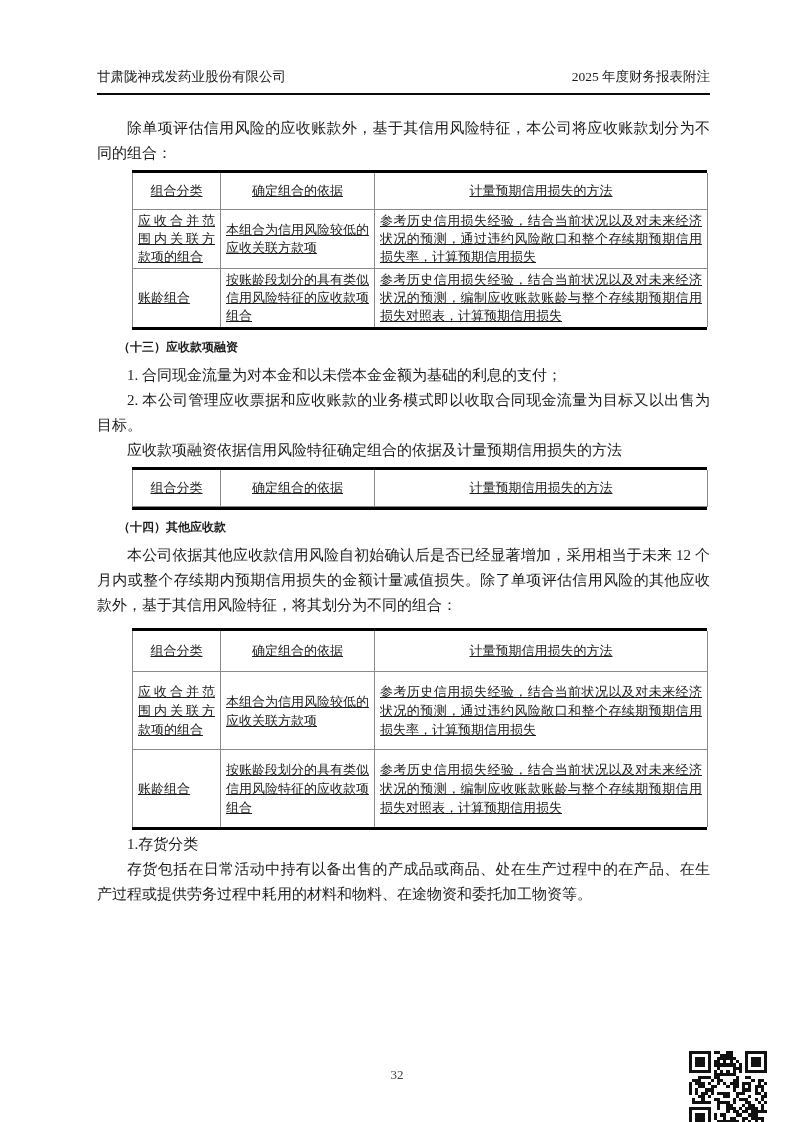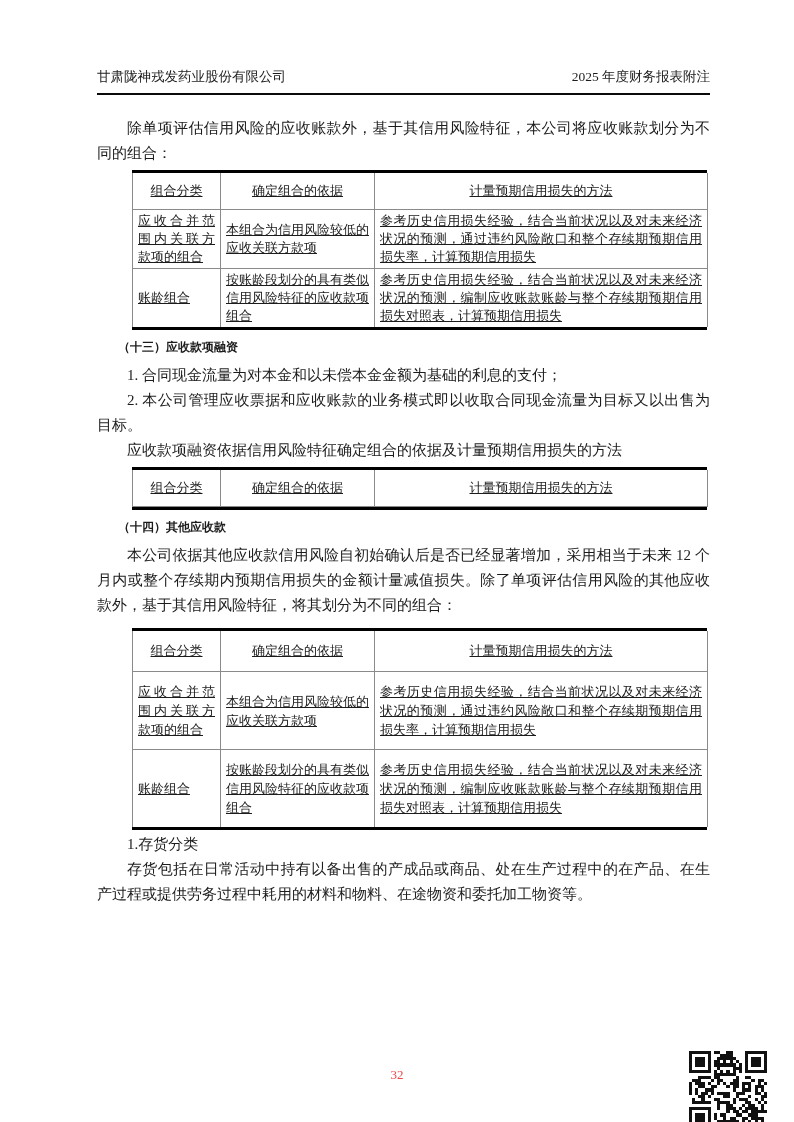--- a/index.html
+++ b/index.html
@@ -65,21 +65,21 @@
   table.grid tr:first-child th{border-top:none;}
   table.grid tr:last-child td{border-bottom:none;}
   .col1{width:88px;} .col2{width:154px;} .col3{width:333px;}
   
   table.grid.roomy th{padding-top:11px;padding-bottom:11px;}
   table.grid.roomy td{padding-top:10px;padding-bottom:10px;line-height:19px;}
   table.grid.mid td{padding-top:6px;padding-bottom:6px;}
   
   .page-num{
     position:absolute;left:0;right:0;bottom:55px;
-    text-align:center;font-size:13px;color:#ef4444;
+    text-align:center;font-size:13px;color:#404040;
   }
   .qr{
     position:absolute;right:27px;bottom:9px;
     width:78px;height:78px;
   }
   .qr svg{width:100%;height:100%;shape-rendering:crispEdges;}
 </style>
 </head>
 <body>
 

